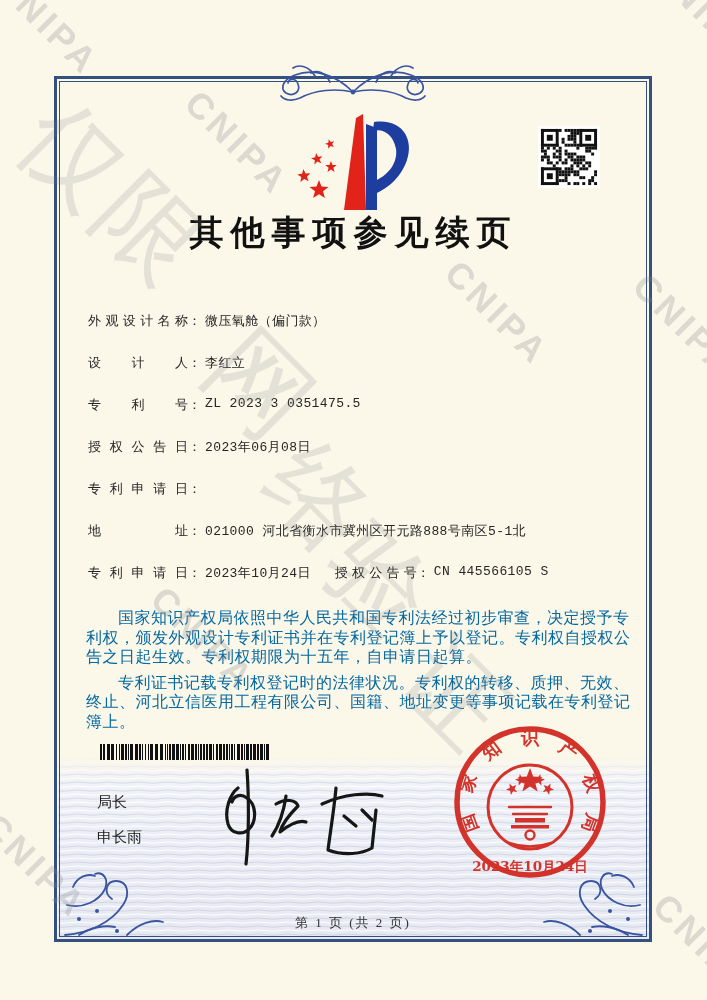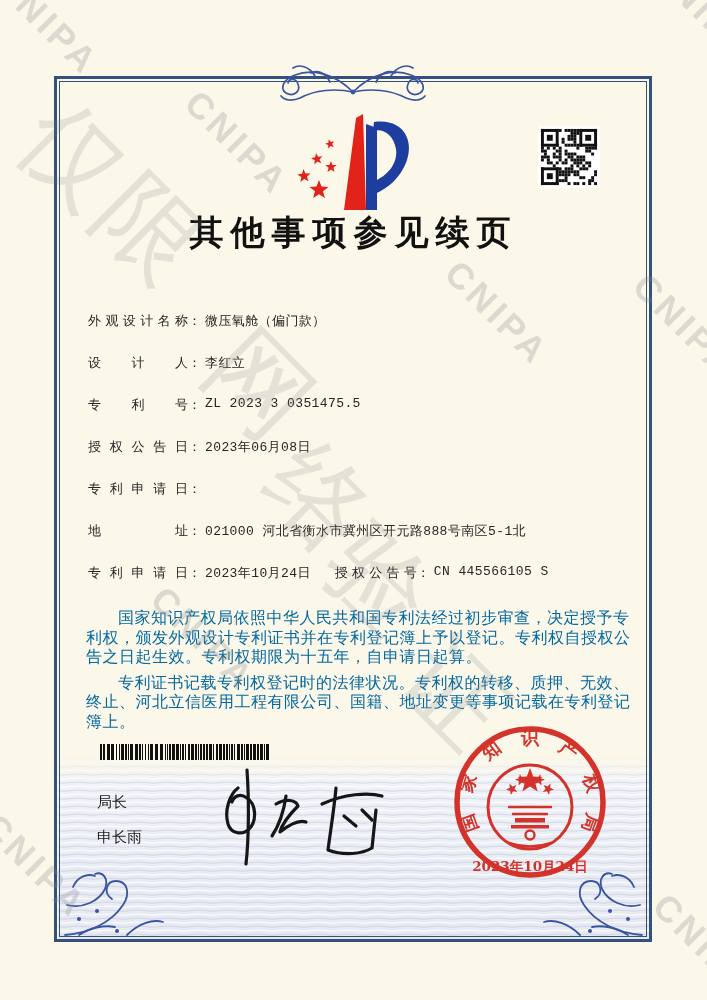--- a/index.html
+++ b/index.html
@@ -477,14 +477,15 @@
       <text transform="translate(25,64) rotate(-73)">家</text>
       <text transform="translate(46,34) rotate(-37)">知</text>
       <text transform="translate(81,23) rotate(0)">识</text>
       <text transform="translate(116,34) rotate(37)">产</text>
       <text transform="translate(137,64) rotate(73)">权</text>
       <text transform="translate(136,100) rotate(110)">局</text>
     </g>
     <text x="81" y="150" fill="#d1251c" font-size="13.5" font-weight="bold" text-anchor="middle">2023年10月24日</text>
   </svg>
 
+  <div class="pagenum">第 1 页 (共 2 页)</div>
 
 </div>
 
 </body></html>

